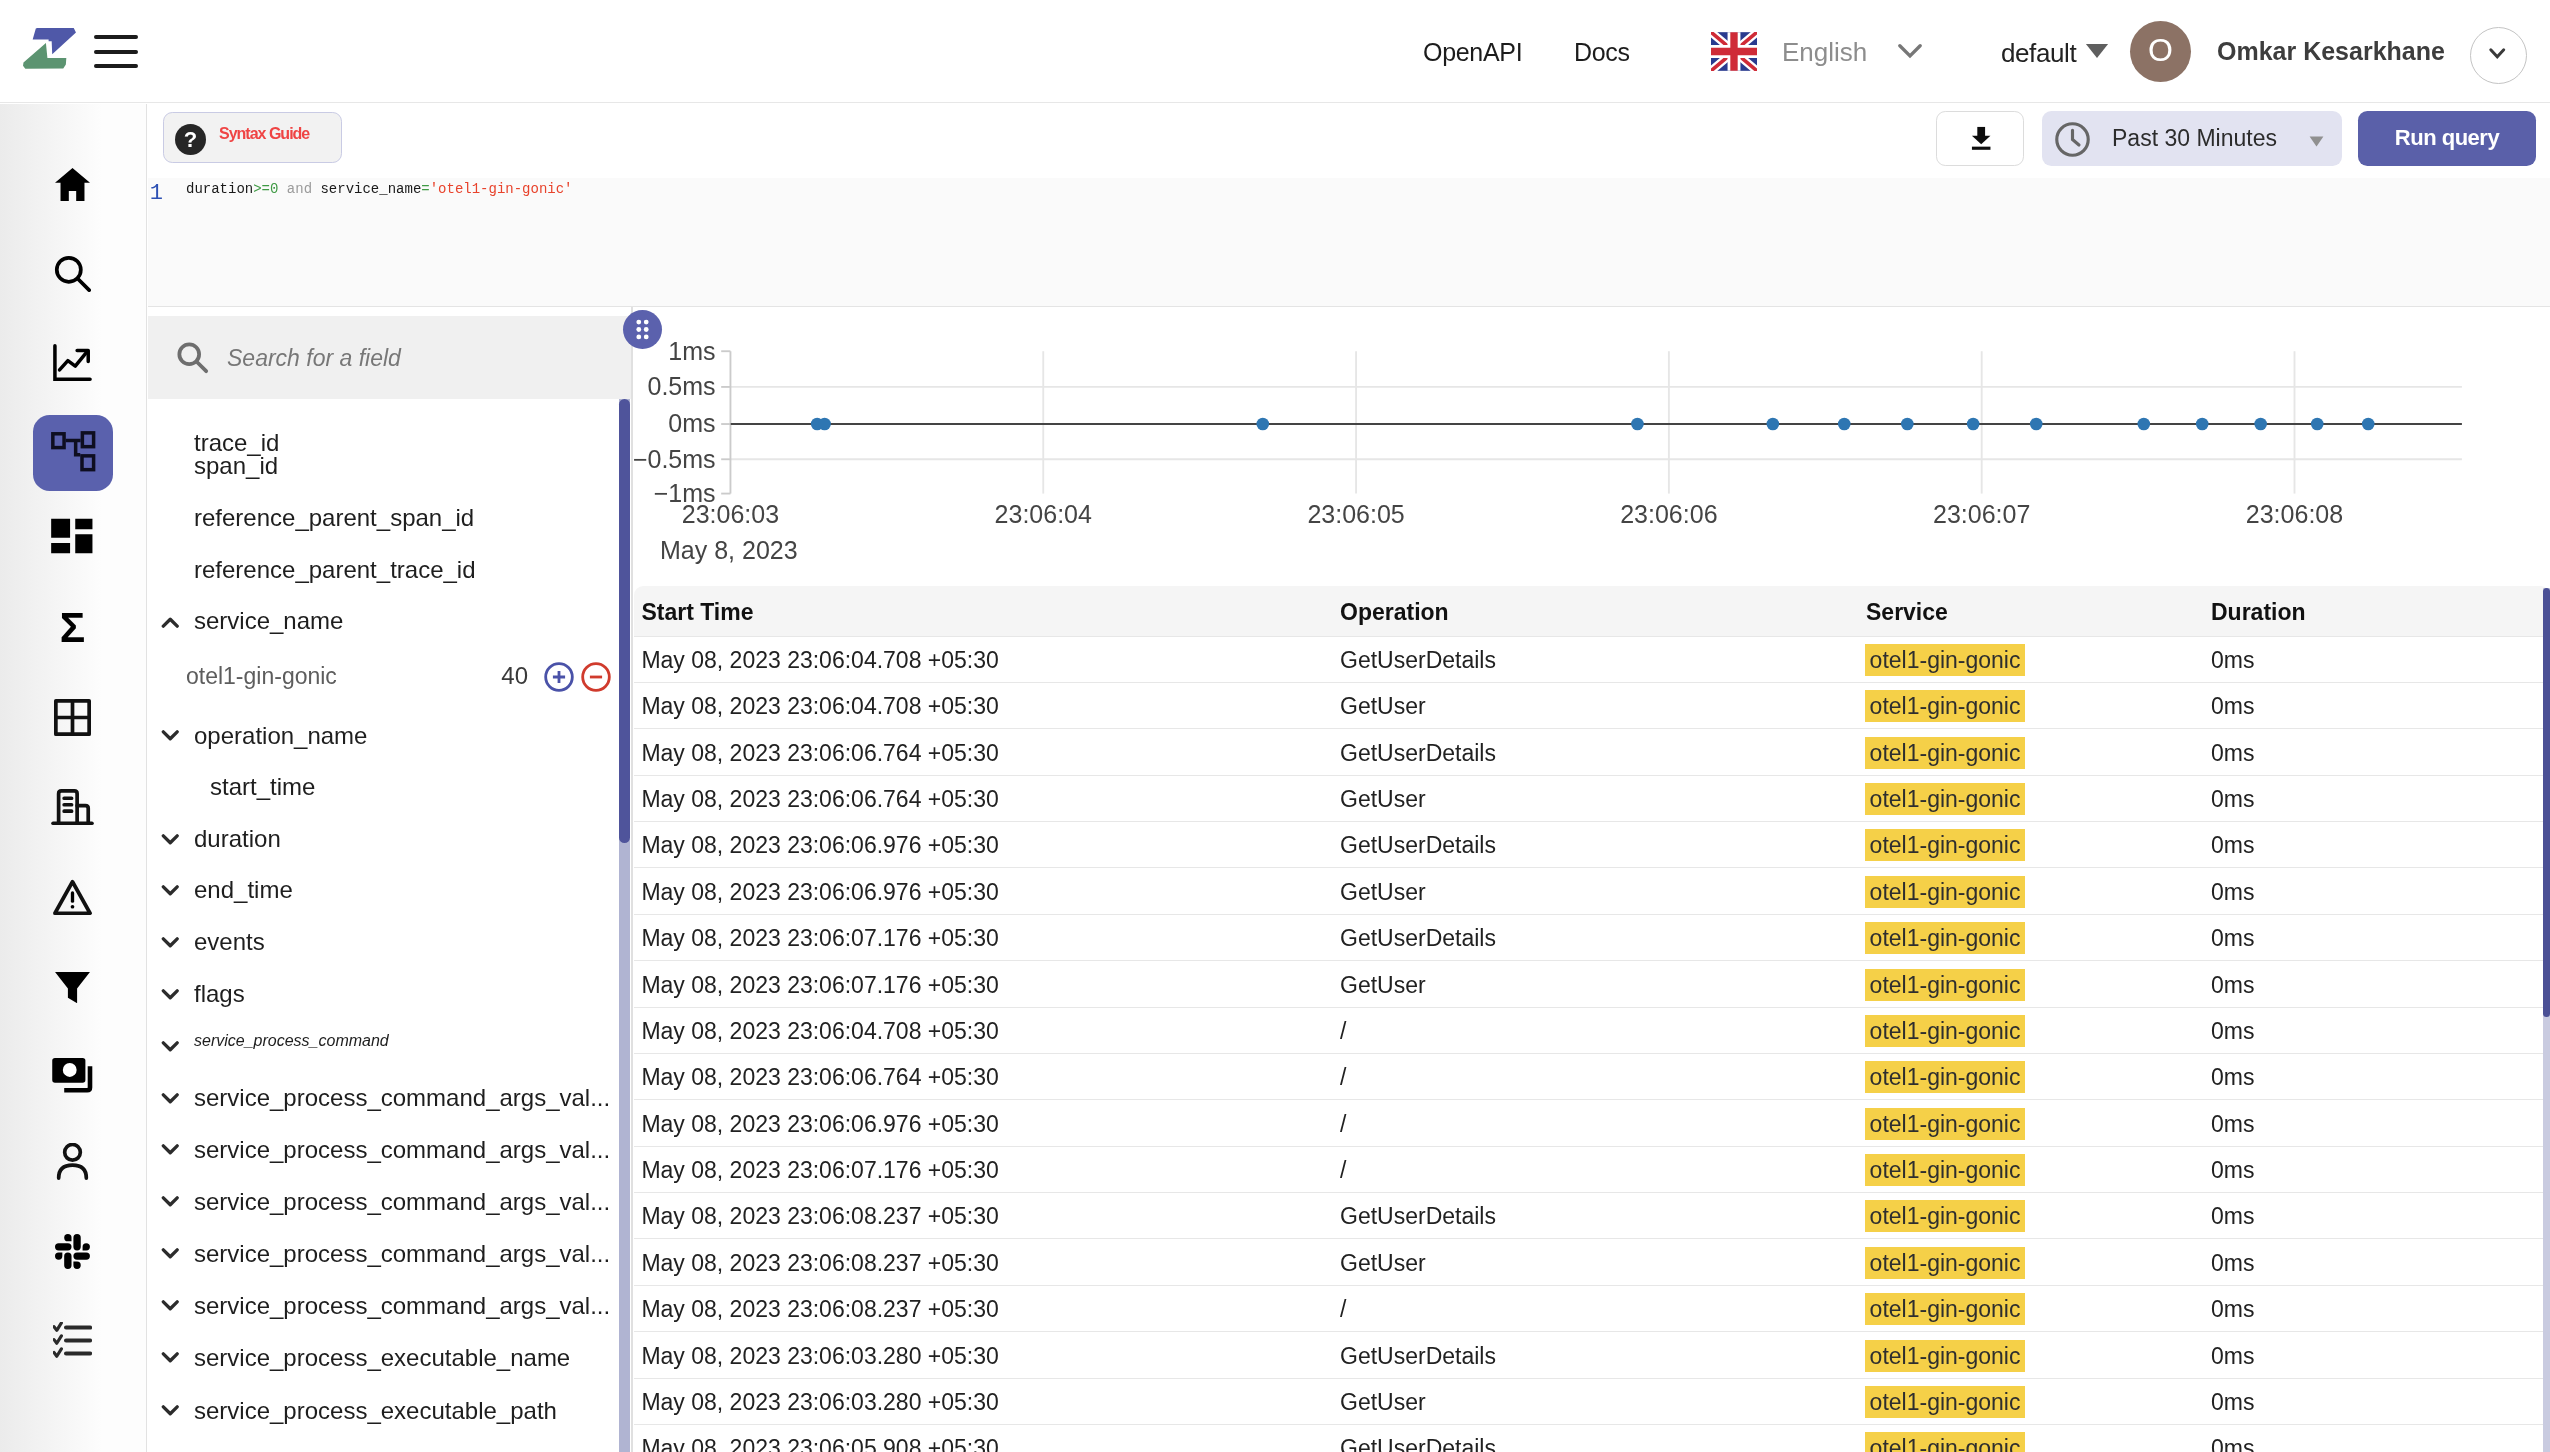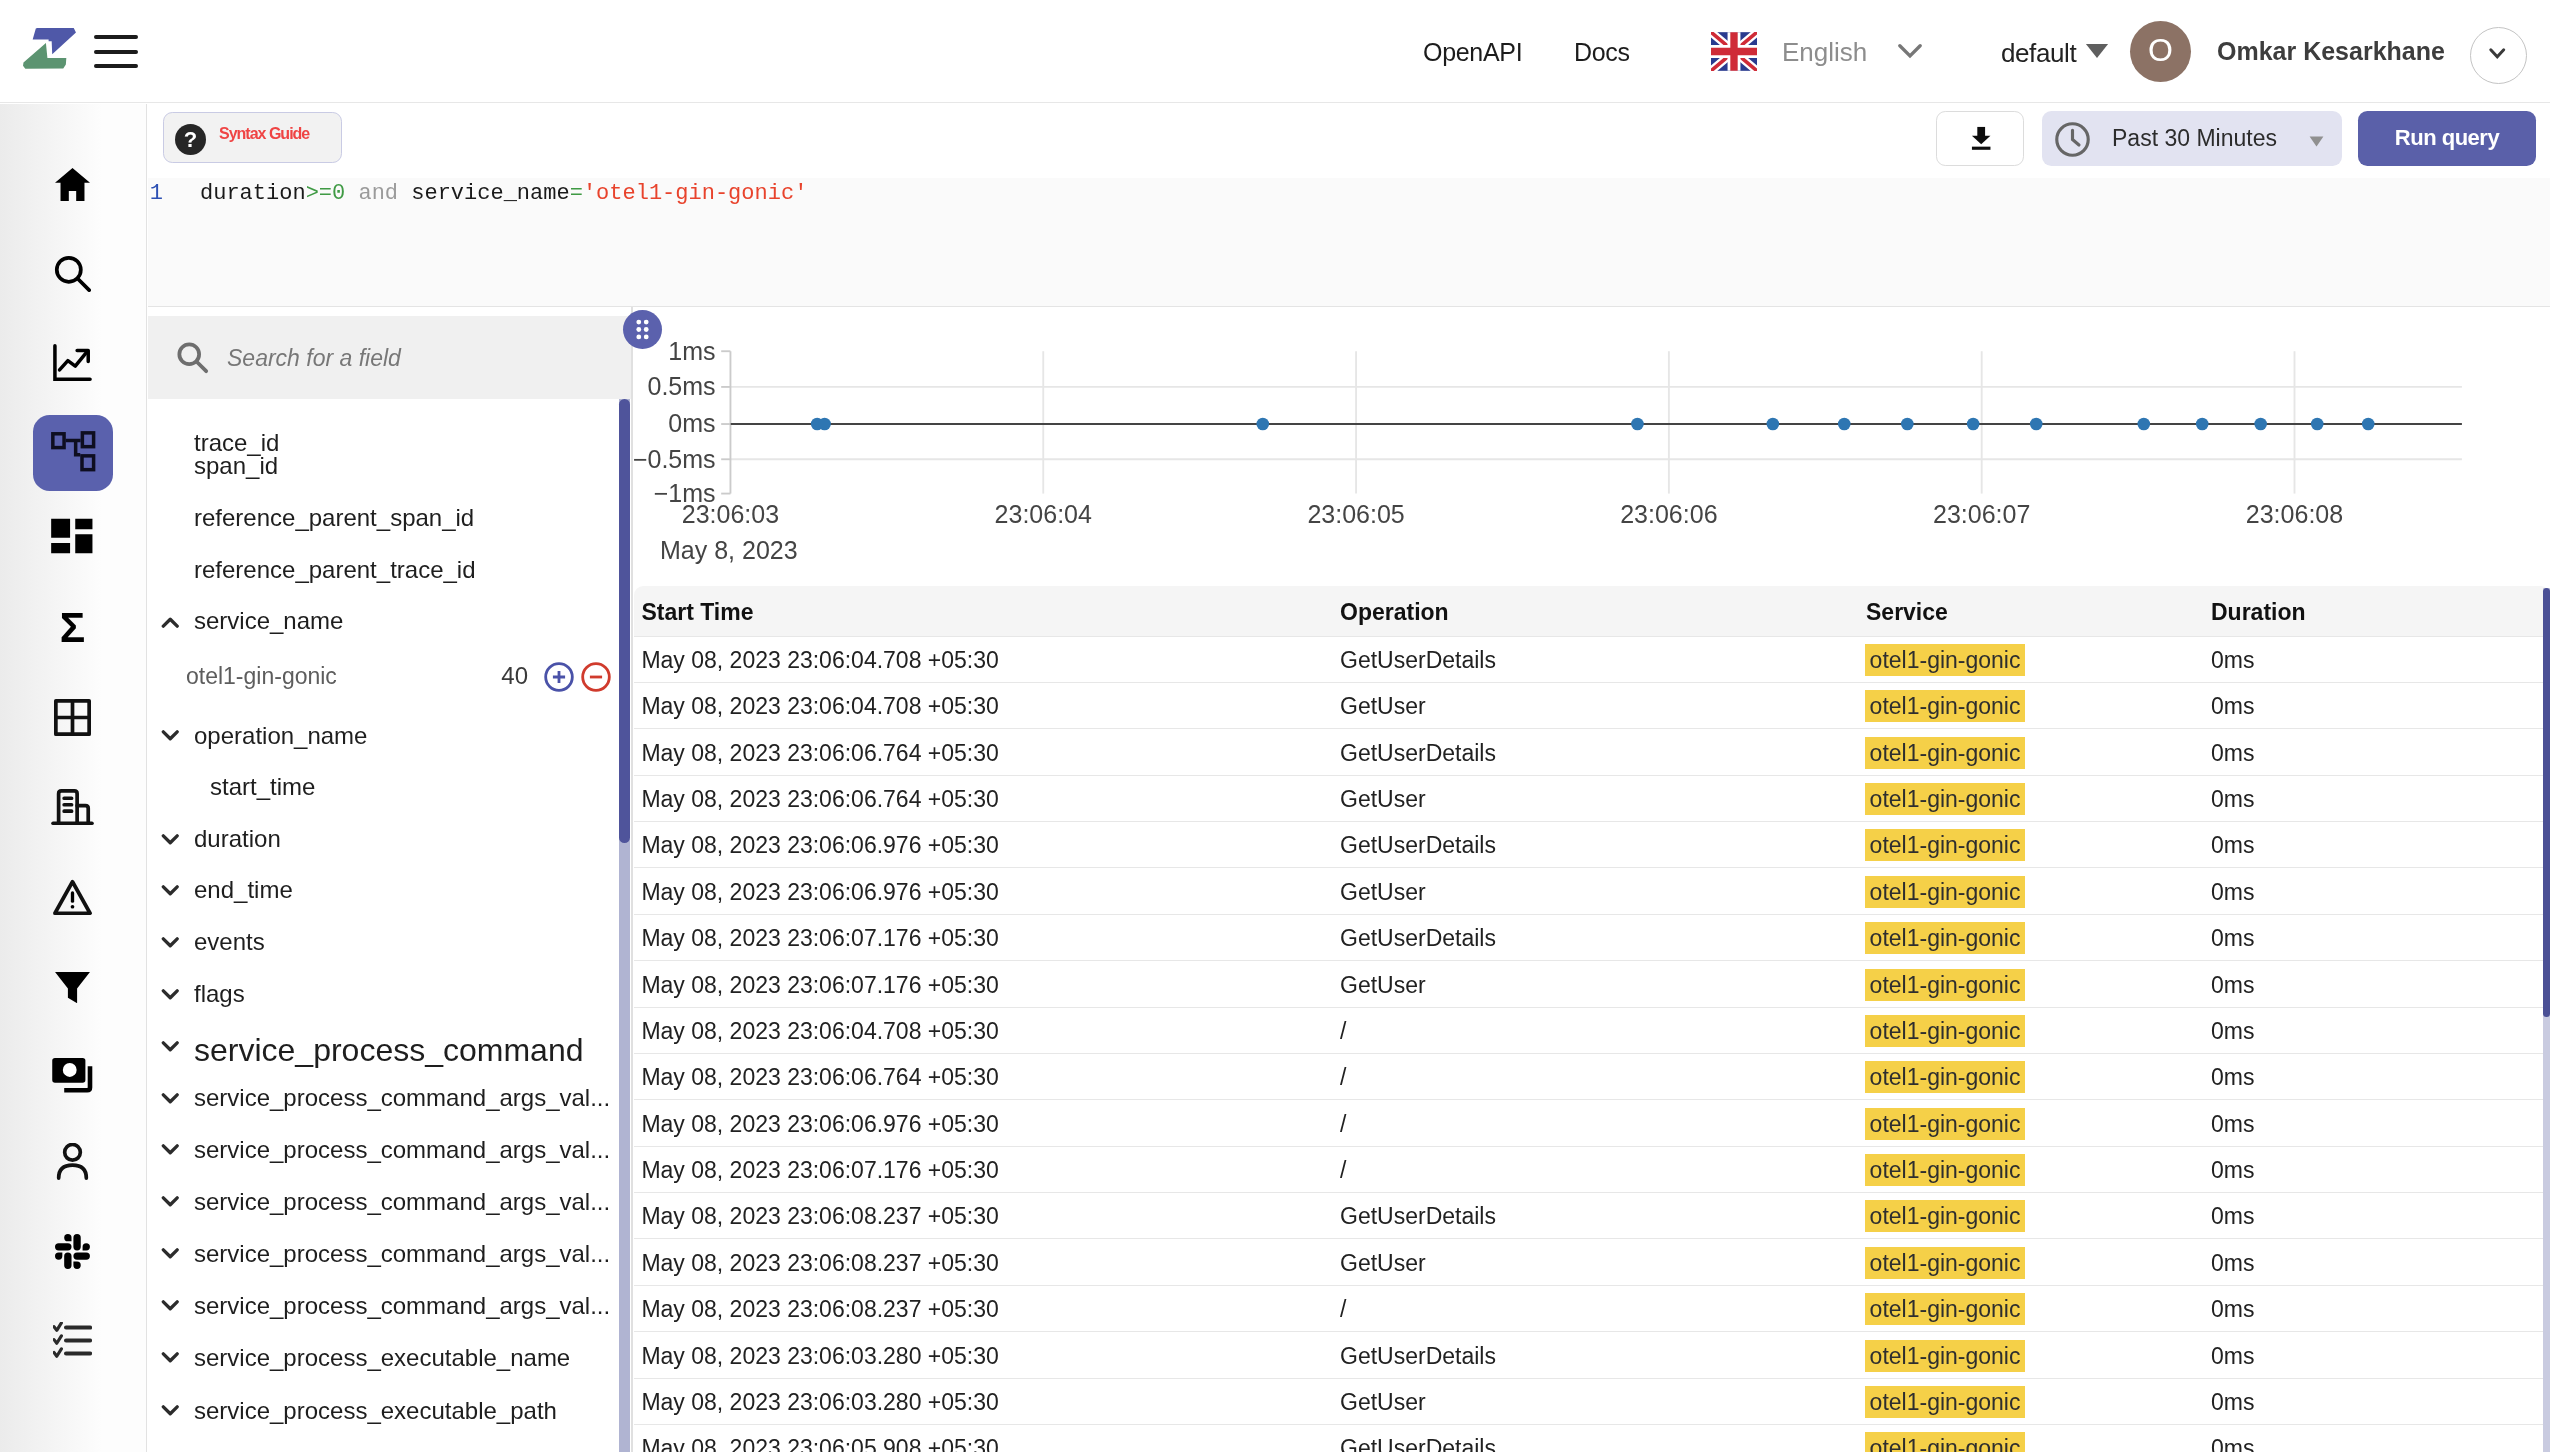--- a/index.html
+++ b/index.html
@@ -71,21 +71,21 @@
   <div class="abs" style="left:2112px;top:125px;font-size:23px;color:#2c2c2c;">Past 30 Minutes</div>
   <svg class="abs" style="left:2309px;top:136px;" width="15" height="11" viewBox="0 0 16 12">
     <polygon points="0.5,0.5 15.5,0.5 8,11.5" fill="#909090"></polygon>
   </svg>
 
   <div class="abs" style="left:2358px;top:111px;width:178px;height:55px;background:#5a60a9;border-radius:9.3px;"></div>
   <div class="abs" style="left:2358px;top:125px;width:178px;text-align:center;font-size:22px;font-weight:bold;color:#fff;letter-spacing:-0.5px;">Run query</div>
 
   <div class="abs" style="left:148px;top:178px;width:2402px;height:129px;background:#fafafa;border-bottom:1.9px solid #e4e4e4;"></div>
   <div class="abs" style="left:135px;top:181px;width:28px;text-align:right;font-family:'Liberation Mono',monospace;font-size:22px;color:#2d50b3;">1</div>
-  <div class="abs" style="left:200px;top:181px;font-family:'Liberation Mono',monospace;font-size:22px;color:#1a1a1a;white-space:pre;text-align:center;">duration<span style="color:#3f9a44;">&gt;=0</span> <span style="color:#9b9b9b;">and</span> service_name<span style="color:#3f9a44;">=</span><span style="color:#e8432c;">'otel1-gin-gonic'</span></div>
+  <div class="abs" style="left:186px;top:181px;font-family:'Liberation Mono',monospace;font-size:14px;color:#1a1a1a;white-space:pre;text-align:center;">duration<span style="color:#3f9a44;">&gt;=0</span> <span style="color:#9b9b9b;">and</span> service_name<span style="color:#3f9a44;">=</span><span style="color:#e8432c;">'otel1-gin-gonic'</span></div>
 
   <div class="abs" style="left:148px;top:316px;width:484px;height:83px;background:#f0f0f0;"></div>
   <svg class="abs" style="left:177px;top:342px;" width="32" height="32" viewBox="0 0 34 34">
     <circle cx="13" cy="13" r="10.5" stroke="#6e6e6e" stroke-width="4" fill="none"></circle>
     <path d="M21.5,21.5 L31,31" stroke="#6e6e6e" stroke-width="4" stroke-linecap="round"></path>
   </svg>
   <div class="abs" style="left:227px;top:345px;font-size:23px;color:#777;font-style:italic;">Search for a field</div>
 
   <div id="fields">
       <div class="abs" style="left:194px;top:400px;font-size:24px;color:#1e1e1e;margin-top:29px;">trace_id</div>
@@ -123,21 +123,21 @@
         <path d="M2.5,3 L10,10.5 L17.5,3" stroke="#2c2c2c" stroke-width="3.6" fill="none" stroke-linecap="round" stroke-linejoin="round"></path>
       </svg>
       <div class="abs" style="left:194px;top:928px;font-size:24px;color:#1e1e1e;">events</div>
       <svg class="abs" style="left:161px;top:988px;" width="18.5" height="14" viewBox="0 0 20 15">
         <path d="M2.5,3 L10,10.5 L17.5,3" stroke="#2c2c2c" stroke-width="3.6" fill="none" stroke-linecap="round" stroke-linejoin="round"></path>
       </svg>
       <div class="abs" style="left:194px;top:980px;font-size:24px;color:#1e1e1e;">flags</div>
       <svg class="abs" style="left:161px;top:1040px;" width="18.5" height="14" viewBox="0 0 20 15">
         <path d="M2.5,3 L10,10.5 L17.5,3" stroke="#2c2c2c" stroke-width="3.6" fill="none" stroke-linecap="round" stroke-linejoin="round"></path>
       </svg>
-      <div class="abs" style="left:194px;top:1032px;font-size:32px;color:#1e1e1e;">service_process_command</div>
+      <div class="abs" style="left:194px;top:1032px;font-size:16px;color:#1e1e1e;font-style:italic;">service_process_command</div>
       <svg class="abs" style="left:161px;top:1092px;" width="18.5" height="14" viewBox="0 0 20 15">
         <path d="M2.5,3 L10,10.5 L17.5,3" stroke="#2c2c2c" stroke-width="3.6" fill="none" stroke-linecap="round" stroke-linejoin="round"></path>
       </svg>
       <div class="abs" style="left:194px;top:1084px;font-size:24px;color:#1e1e1e;">service_process_command_args_val...</div>
       <svg class="abs" style="left:161px;top:1143px;" width="18.5" height="14" viewBox="0 0 20 15">
         <path d="M2.5,3 L10,10.5 L17.5,3" stroke="#2c2c2c" stroke-width="3.6" fill="none" stroke-linecap="round" stroke-linejoin="round"></path>
       </svg>
       <div class="abs" style="left:194px;top:1136px;font-size:24px;color:#1e1e1e;">service_process_command_args_val...</div>
       <svg class="abs" style="left:161px;top:1195px;" width="18.5" height="14" viewBox="0 0 20 15">
         <path d="M2.5,3 L10,10.5 L17.5,3" stroke="#2c2c2c" stroke-width="3.6" fill="none" stroke-linecap="round" stroke-linejoin="round"></path>

